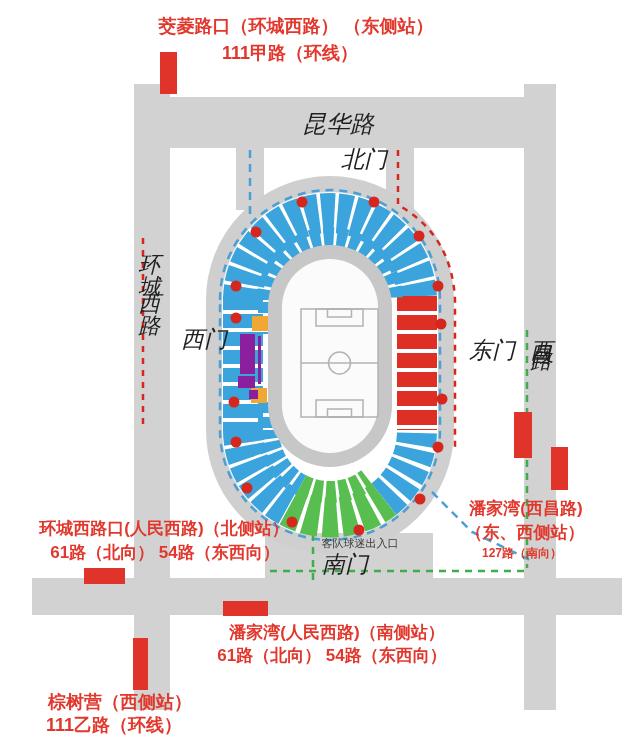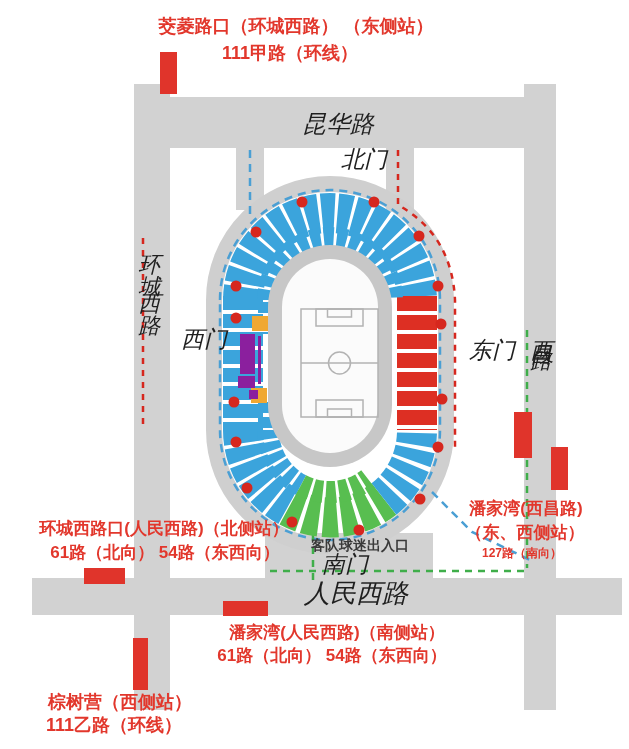--- a/index.html
+++ b/index.html
@@ -6,21 +6,21 @@
   body{font-family:"Liberation Sans","DejaVu Sans",sans-serif;}
   .map{position:relative;width:629px;height:749px;background:#fff;overflow:hidden;}
   .map svg{position:absolute;left:0;top:0;}
   .lbl{position:absolute;white-space:nowrap;line-height:1.15;}
   .lbl.center{transform:translateX(-50%);text-align:center;}
   .red{color:var(--text-red,#e2372c);font-weight:bold;font-size:18px;}
   .black{color:var(--text-black,#1f1f1f);font-weight:500;font-style:italic;}
   .road-name{font-size:24px;}
   .gate-name{font-size:23px;}
   .vtext{writing-mode:vertical-rl;text-orientation:upright;}
-  .small{font-size:14px;font-weight:bold;color:#3a3a3a;}
+  .small{font-size:11px;font-weight:normal;color:#3a3a3a;}
 </style>
 </head>
 <body>
 
 <div class="map">
 
   <svg width="629" height="749" viewBox="0 0 629 749">
 
     <g style="fill:var(--road-gray,#d2d2d2)">
       <rect x="134" y="97" width="390" height="51"></rect>
@@ -115,21 +115,20 @@
   <div class="lbl center black road-name" style="left:338px;top:110px;">昆华路</div>
   <div class="lbl center black gate-name" style="left:346px;top:146px;margin-left:18px;">北门</div>
 
   <div class="lbl black vtext" style="left:137px;top:237px;font-size:22px;letter-spacing:20px;">环城西路</div>
   <div class="lbl center black gate-name" style="left:204px;top:326px;">西门</div>
   <div class="lbl center black gate-name" style="left:492px;top:337px;">东门</div>
   <div class="lbl black vtext" style="left:529px;top:324px;font-size:22px;letter-spacing:4px;">西昌路</div>
 
   <div class="lbl center small" style="left:360px;top:537px;">客队球迷出入口</div>
   <div class="lbl center black gate-name" style="left:345px;top:551px;">南门</div>
-  <div class="lbl center black" style="left:356px;top:579px;font-size:26px;">人民西路</div>
 
   <div class="lbl center red" style="left:164px;top:519px;font-size:17px;text-align:right;">环城西路口(人民西路)（北侧站）</div>
   <div class="lbl center red" style="left:165px;top:543px;font-size:17px;">61路（北向） 54路（东西向）</div>
 
   <div class="lbl center red" style="left:526px;top:499px;font-size:17px;">潘家湾(西昌路)</div>
   <div class="lbl center red" style="left:525px;top:523px;font-size:17px;">（东、西侧站）</div>
   <div class="lbl center red" style="left:522px;top:547px;font-size:12px;">127路（南向）</div>
 
   <div class="lbl center red" style="left:337px;top:623px;font-size:17px;">潘家湾(人民西路)（南侧站）</div>
   <div class="lbl center red" style="left:332px;top:646px;font-size:17px;">61路（北向） 54路（东西向）</div>

